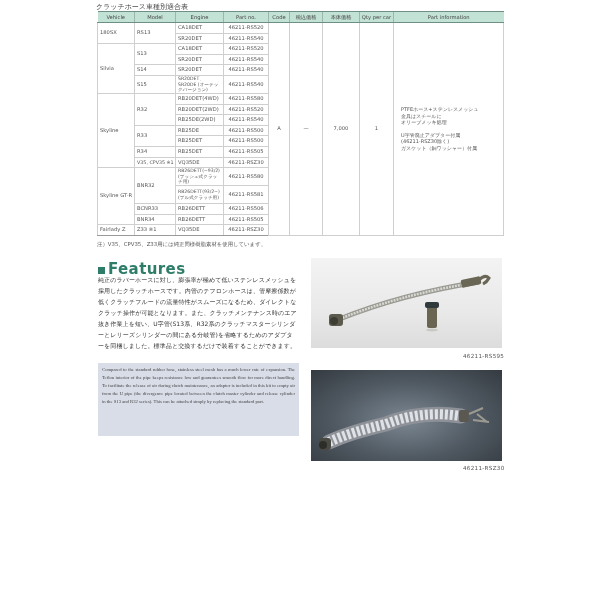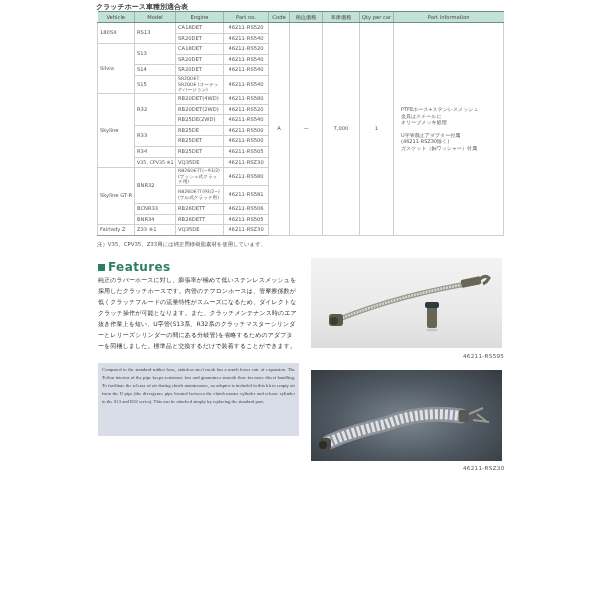--- a/index.html
+++ b/index.html
@@ -1,33 +1,33 @@
 <!DOCTYPE html>
 <html><head>
 <meta charset="utf-8">
 <style>
   html, body { margin: 0; padding: 0; background: #ffffff; }
   body { width: 600px; height: 600px; position: relative; overflow: hidden;
          font-family: "DejaVu Sans", "Liberation Sans", sans-serif; color: #333; }
-  .page-title { position: absolute; left: 96px; top: 2px; font-size: 7px; font-weight: bold; color: #444; }
+  .page-title { position: absolute; left: 96px; top: 2px; font-size: 7px; font-weight: normal; color: #444; }
   table.fit { position: absolute; left: 97px; top: 11px; width: 406px; border-collapse: collapse;
               font-size: 5.2px; table-layout: fixed; }
   table.fit th { background: #c3e2d6; color: #444; font-weight: normal; height: 10px;
                  border-top: 1px solid #6f8f84; border-bottom: 1px solid #6f8f84;
                  border-left: 1px solid #9cb5ad; padding: 0; text-align: center; }
   table.fit th:first-child { border-left: none; }
   table.fit td { border: 1px solid #cfcfcf; padding: 0 2px; height: 9.6px; line-height: 5.6px;
                  vertical-align: middle; white-space: nowrap; color: #555; }
   table.fit td.c { text-align: center; }
   table.fit td.tall { height: 17px; }
   table.fit td.info { white-space: normal; line-height: 6.5px; padding-left: 7px; font-size: 5px; }
   table.fit tr.grp td { border-top: 1px solid #b0b0b0; }
   table.fit tr.last td { border-bottom: 1px solid #9a9a9a; }
   .note { position: absolute; left: 97px; top: 241px; font-size: 5.4px; color: #555; }
-  .feat-head { position: absolute; left: 98px; top: 260px; font-size: 12px; font-weight: bold;
+  .feat-head { position: absolute; left: 98px; top: 260px; font-size: 15px; font-weight: bold;
                color: #2e7d68; letter-spacing: 0.4px; }
   .feat-head .sq { display: inline-block; width: 7px; height: 7px; background: #2e7d68;
                    margin-right: 3px; vertical-align: 0px; }
   .feat-jp { position: absolute; left: 98px; top: 274px; width: 200px; font-size: 6px;
              line-height: 11px; color: #333; letter-spacing: 0.1px; }
   .feat-en { position: absolute; left: 98px; top: 363px; width: 193px; height: 73px;
              background: #d9dde8; font-size: 4.7px; line-height: 8px; color: #444;
              padding: 3px 4px; text-align: justify; font-family: "Liberation Serif", serif; box-sizing: border-box; width: 201px; }
   .photo { position: absolute; overflow: hidden; }
   .photo1 { left: 311px; top: 258px; width: 191px; height: 90px;

